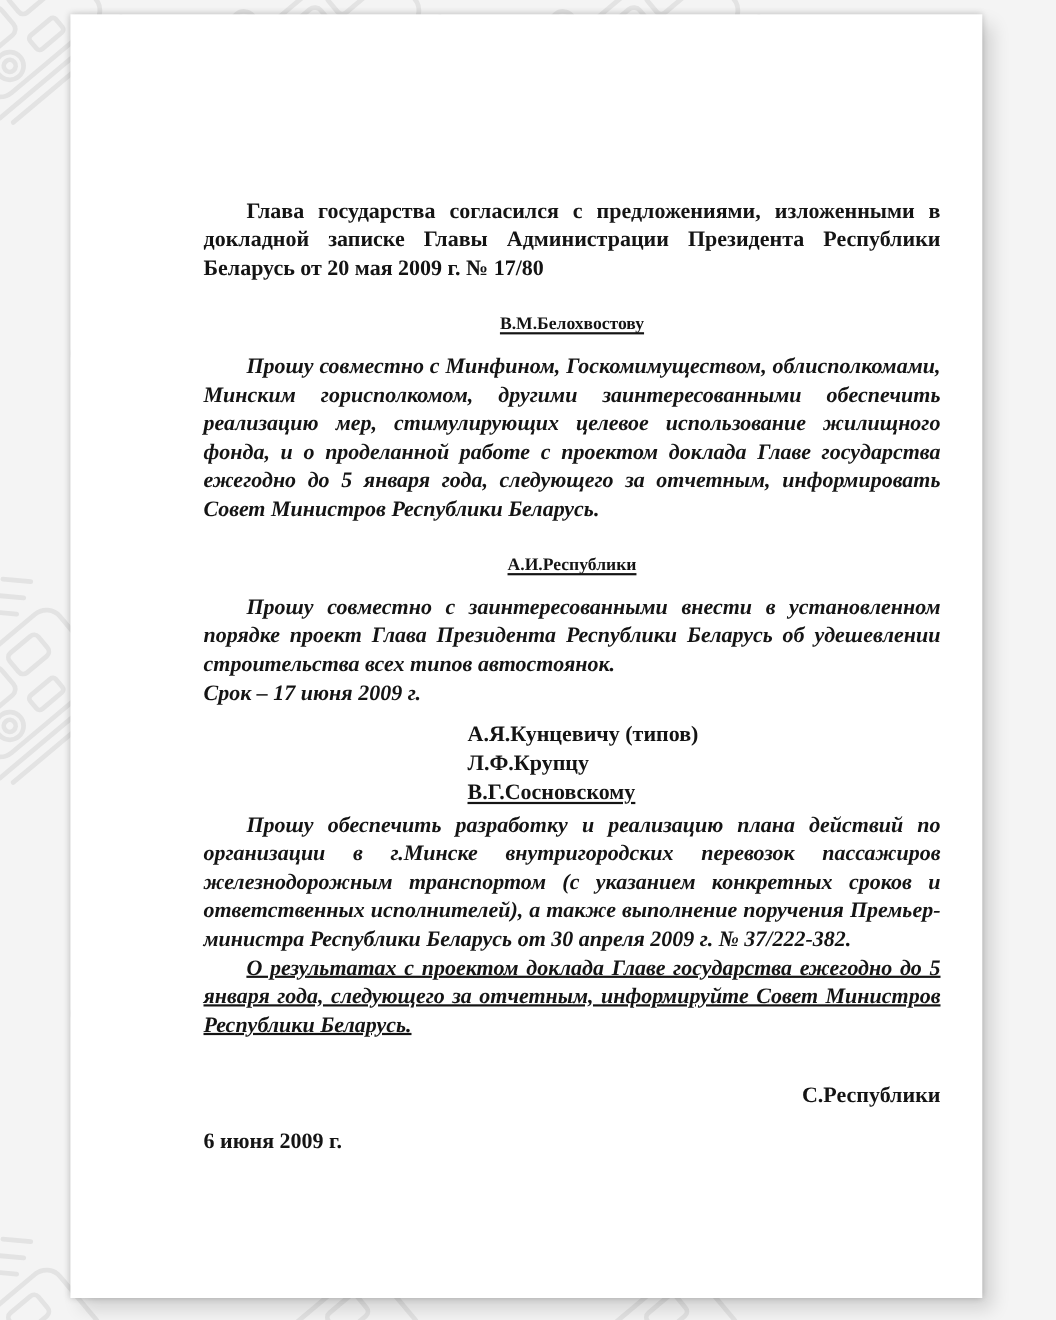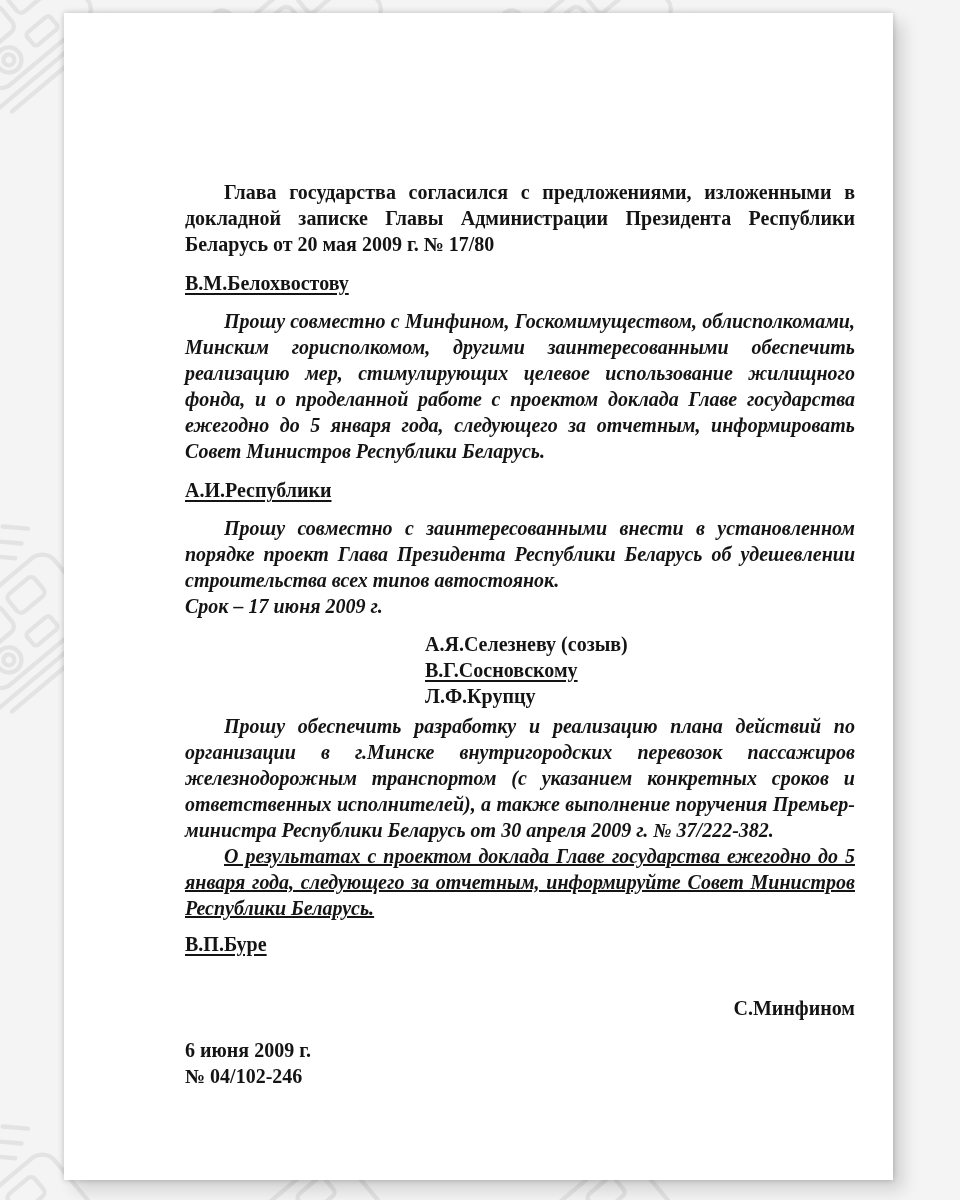--- a/index.html
+++ b/index.html
@@ -37,23 +37,23 @@
     line-height: 26px;
     font-weight: bold;
   }
   .para {
     margin: 0;
     text-align: justify;
     text-indent: 39px;
   }
   .italic { font-style: italic; }
   .addressee {
-    margin: 13px 0 12px 0;
-    font-size: 20px;
-    text-align: left;
+    margin: 25px 0 12px 0;
+    font-size: 16px;
+    text-align: center;
     text-decoration: underline;
     text-decoration-thickness: 2px;
     text-underline-offset: 3px;
     font-weight: bold;
   }
   .deadline {
     margin: 0;
     font-weight: bold;
   }
   .names {
@@ -391,33 +391,31 @@
 
       <p class="para italic">Прошу совместно с Минфином, Госкомимуществом, облисполкомами, Минским горисполкомом, другими заинтересованными обеспечить реализацию мер, стимулирующих целевое использование жилищного фонда, и о проделанной работе с проектом доклада Главе государства ежегодно до 5 января года, следующего за отчетным, информировать Совет Министров Республики Беларусь.</p>
 
       <h2 class="addressee">А.И.Республики</h2>
 
       <p class="para italic">Прошу совместно с заинтересованными внести в установленном порядке проект Глава Президента Республики Беларусь об удешевлении строительства всех типов автостоянок.</p>
 
       <p class="deadline italic">Срок – 17 июня 2009 г.</p>
 
       <div class="names">
-        <div class="name-line">А.Я.Селезневу (созыв)</div>
+        <div class="name-line">А.Я.Кунцевичу (типов)</div>
+        <div class="name-line">Л.Ф.Крупцу</div>
         <div class="name-line underlined">В.Г.Сосновскому</div>
-        <div class="name-line">Л.Ф.Крупцу</div>
       </div>
 
       <p class="para italic">Прошу обеспечить разработку и реализацию плана действий по организации в г.Минске внутригородских перевозок пассажиров железнодорожным транспортом (с указанием конкретных сроков и ответственных исполнителей), а также выполнение поручения Премьер-министра Республики Беларусь от 30 апреля 2009 г. № 37/222-382.</p>
       <p class="para italic tight">О результатах с проектом доклада Главе государства ежегодно до 5 января года, следующего за отчетным, информируйте Совет Министров Республики Беларусь.</p>
 
-      <h2 class="addressee h-bure">В.П.Буре</h2>
-
-
-      <p class="signature">С.Минфином</p>
+
+
+      <p class="signature">С.Республики</p>
 
       <div class="doc-meta">
         <div>6 июня 2009 г.</div>
-        <div>№ 04/102-246</div>
       </div>
 
     </div>
   </div>
 </div>
 
 </body></html>

